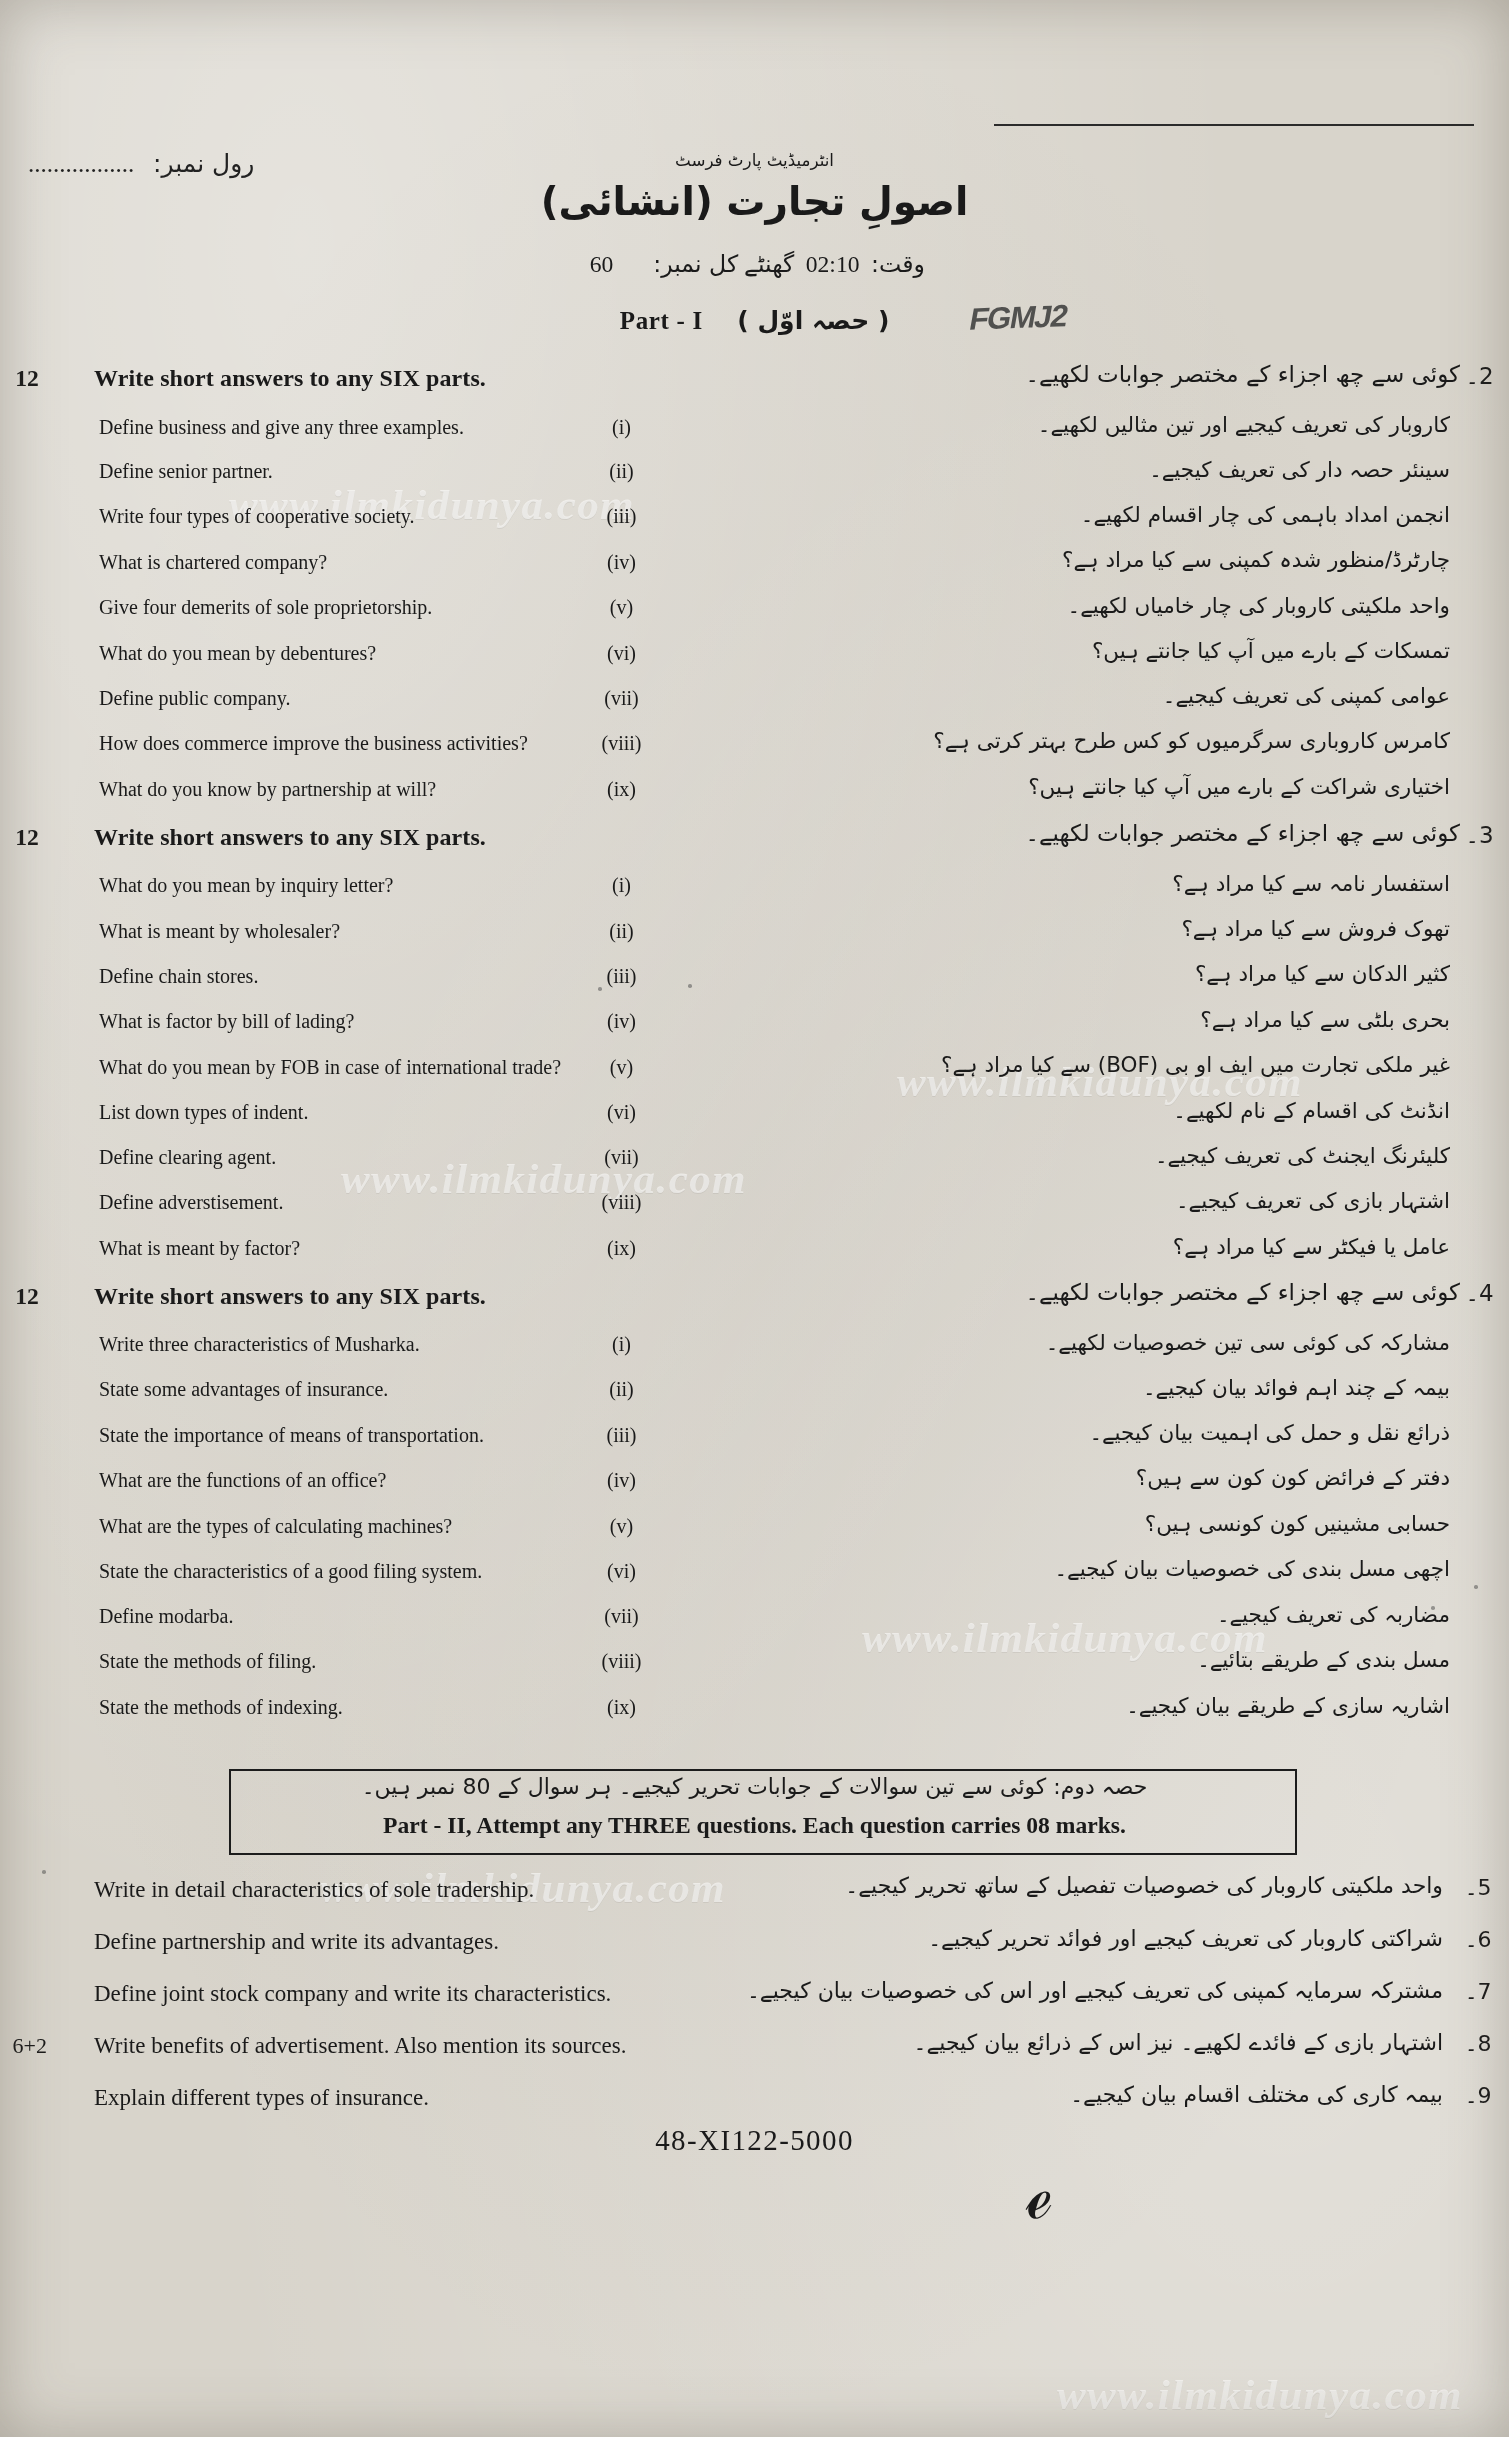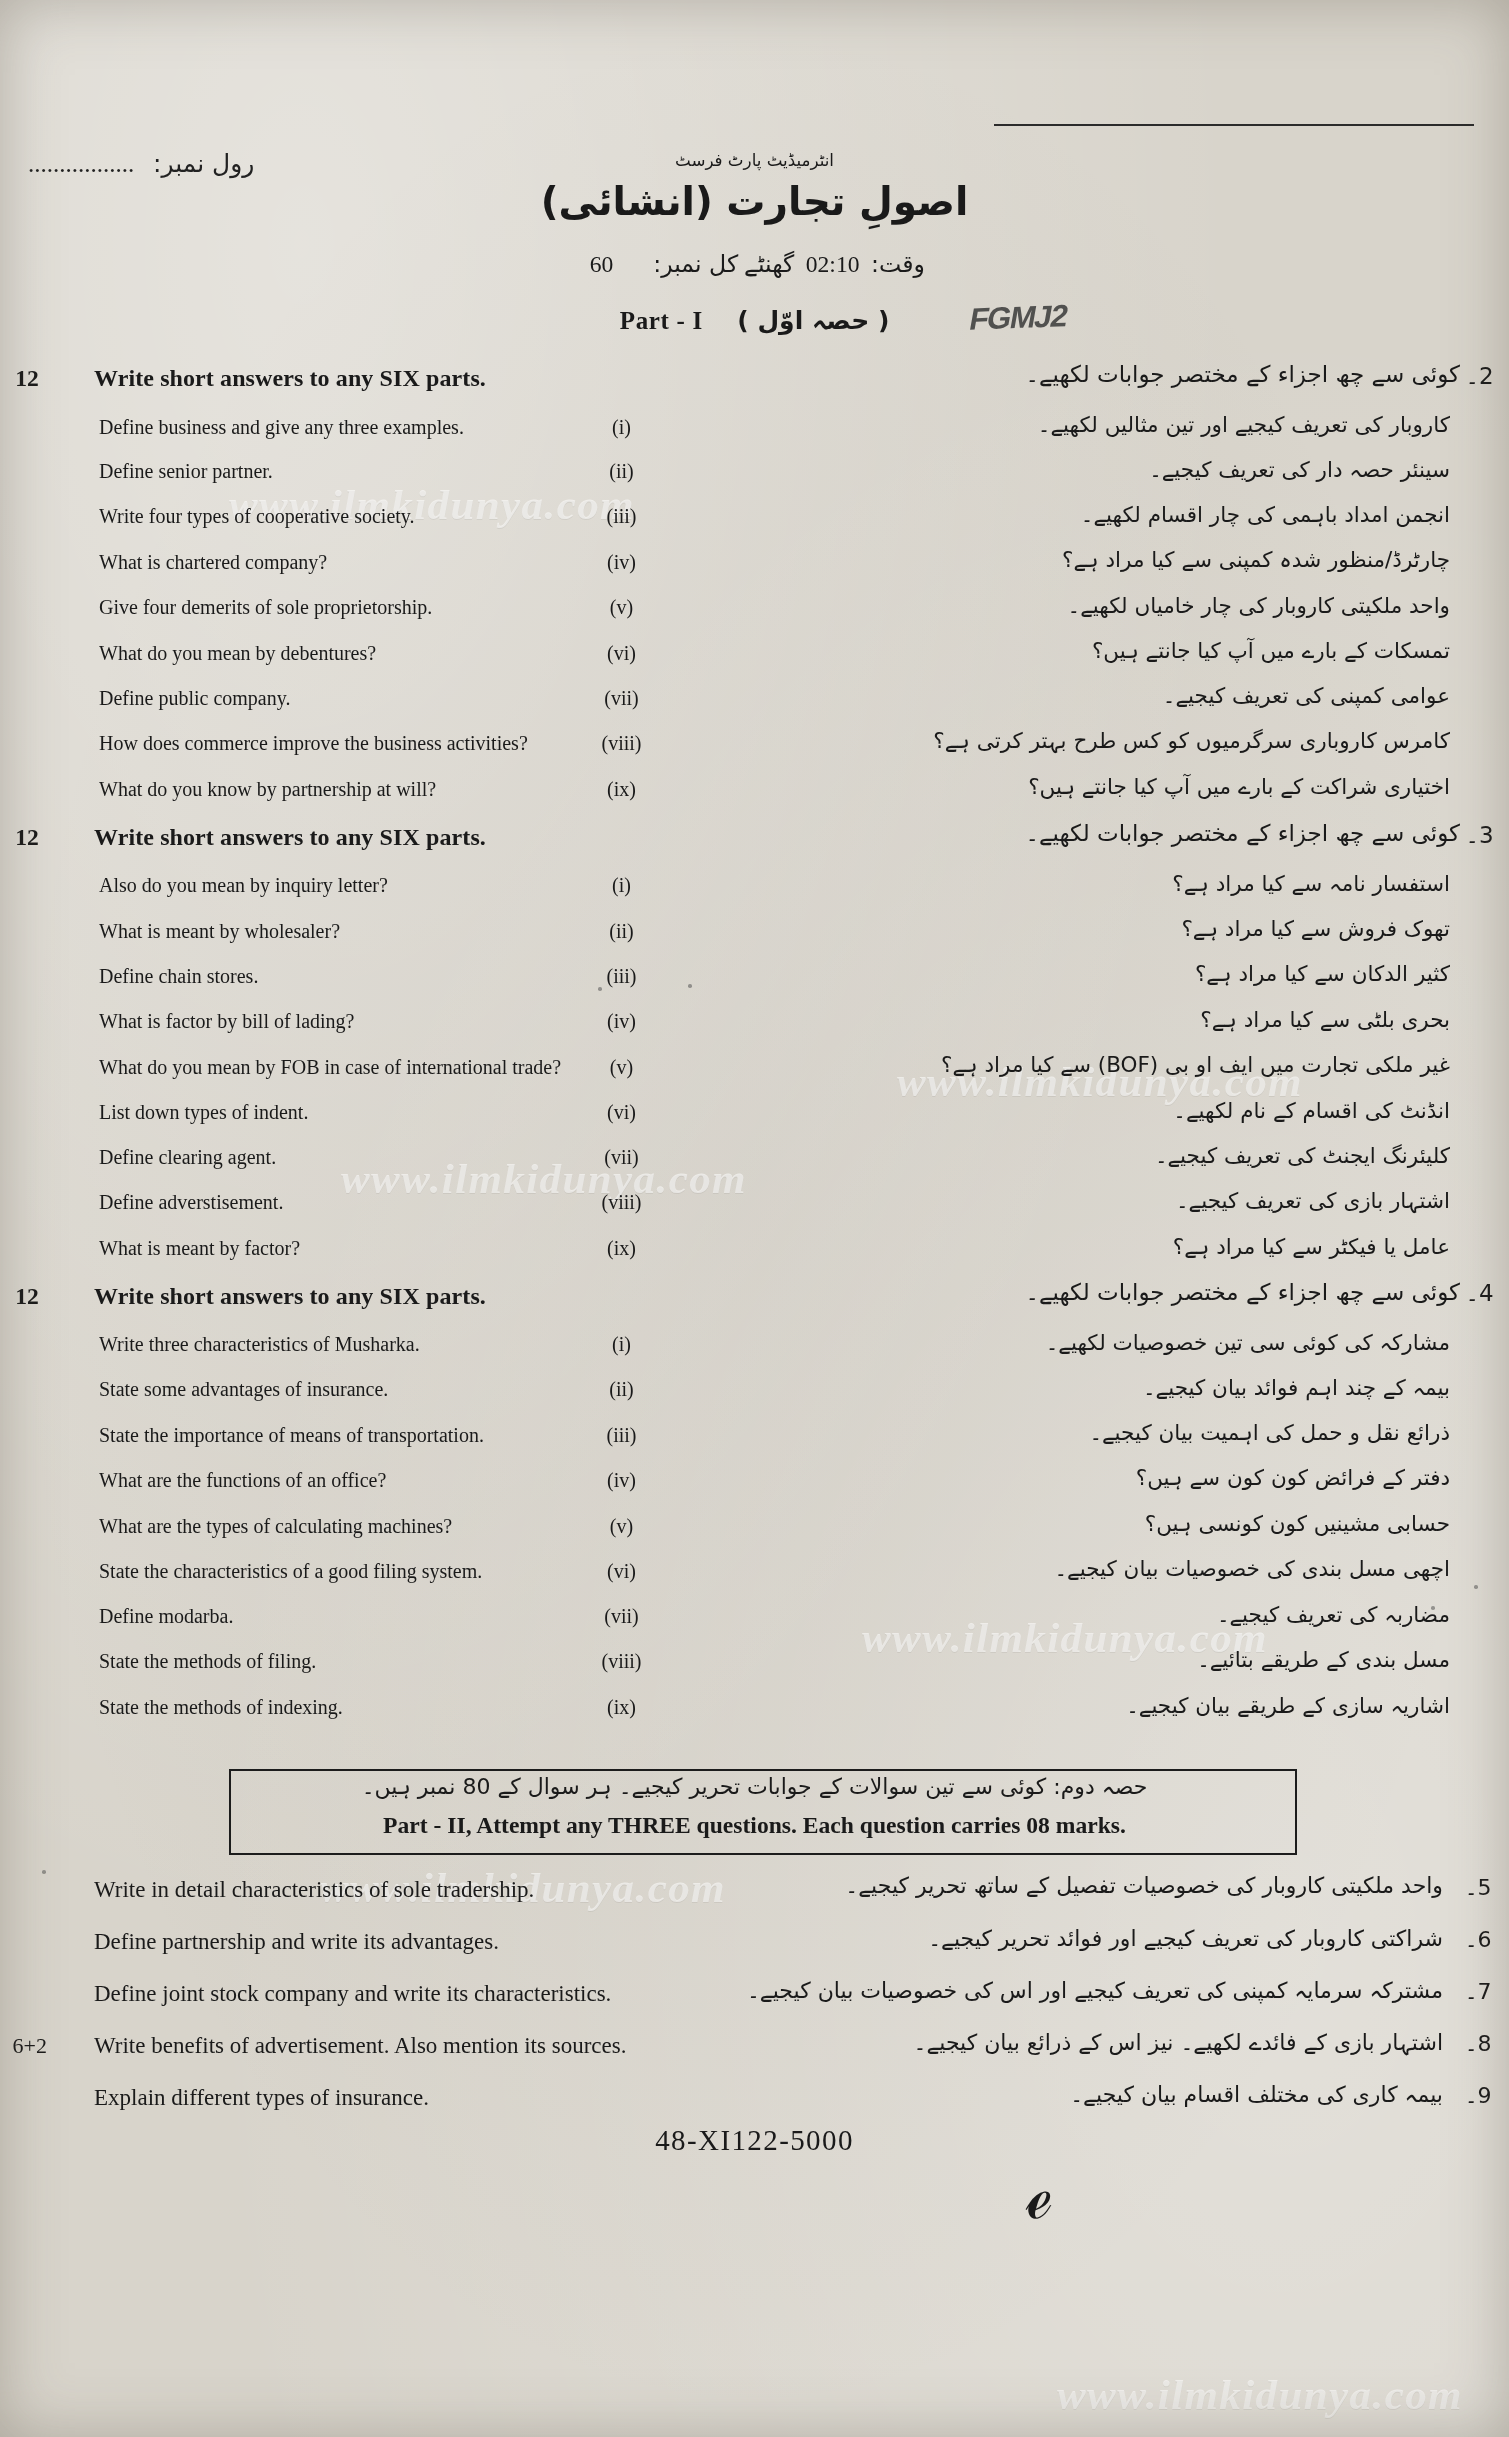--- a/index.html
+++ b/index.html
@@ -323,21 +323,21 @@
 
     <div class="item-en" style="top:778px;">What do you know by partnership at will?</div>
     <div class="item-rn" style="top:778px;">(ix)</div>
     <div class="item-ur urdu" style="top:774px;">اختیاری شراکت کے بارے میں آپ کیا جانتے ہیں؟</div>
 
     <div class="marks" style="top:824px;">12</div>
     <div class="qhead-en" style="top:824px;">Write short answers to any SIX parts.</div>
     <div class="qhead-ur urdu" style="top:820px;">کوئی سے چھ اجزاء کے مختصر جوابات لکھیے۔</div>
     <div class="qnum-ur urdu" style="top:822px;">3۔</div>
 
-    <div class="item-en" style="top:874px;">Also do you mean by inquiry letter?</div>
+    <div class="item-en" style="top:874px;">What do you mean by inquiry letter?</div>
     <div class="item-rn" style="top:874px;">(i)</div>
     <div class="item-ur urdu" style="top:871px;">استفسار نامہ سے کیا مراد ہے؟</div>
 
     <div class="item-en" style="top:920px;">What is meant by wholesaler?</div>
     <div class="item-rn" style="top:920px;">(ii)</div>
     <div class="item-ur urdu" style="top:916px;">تھوک فروش سے کیا مراد ہے؟</div>
 
     <div class="item-en" style="top:965px;">Define chain stores.</div>
     <div class="item-rn" style="top:965px;">(iii)</div>
     <div class="item-ur urdu" style="top:961px;">کثیر الدکان سے کیا مراد ہے؟</div>

